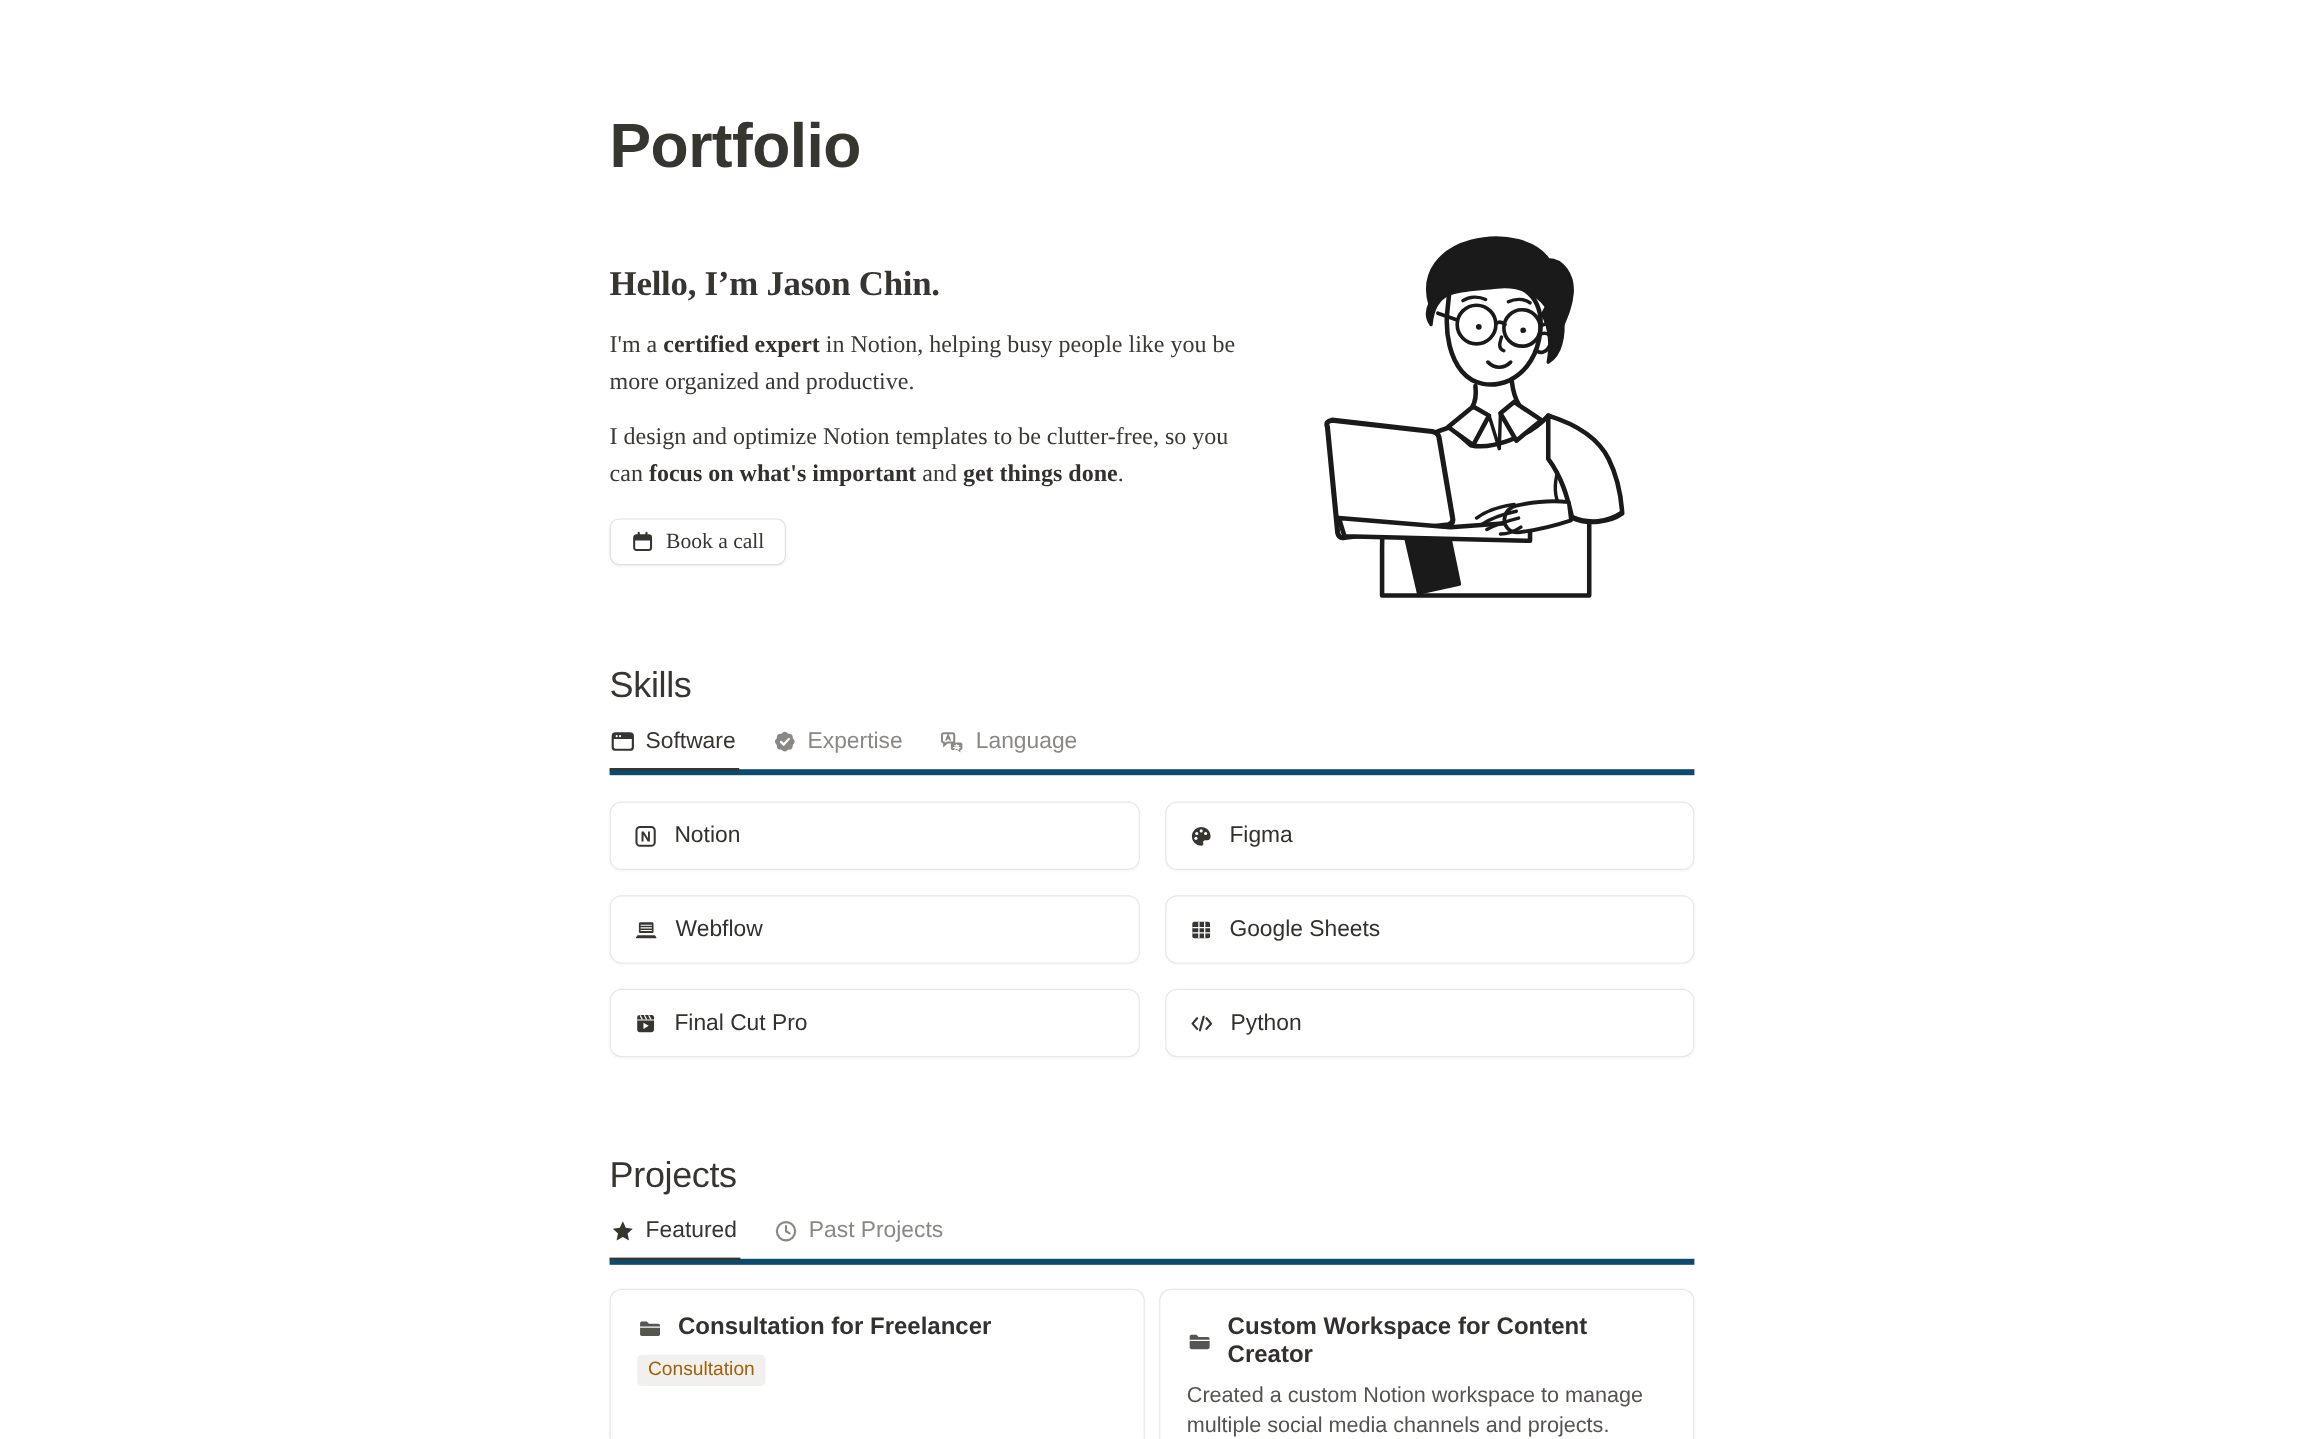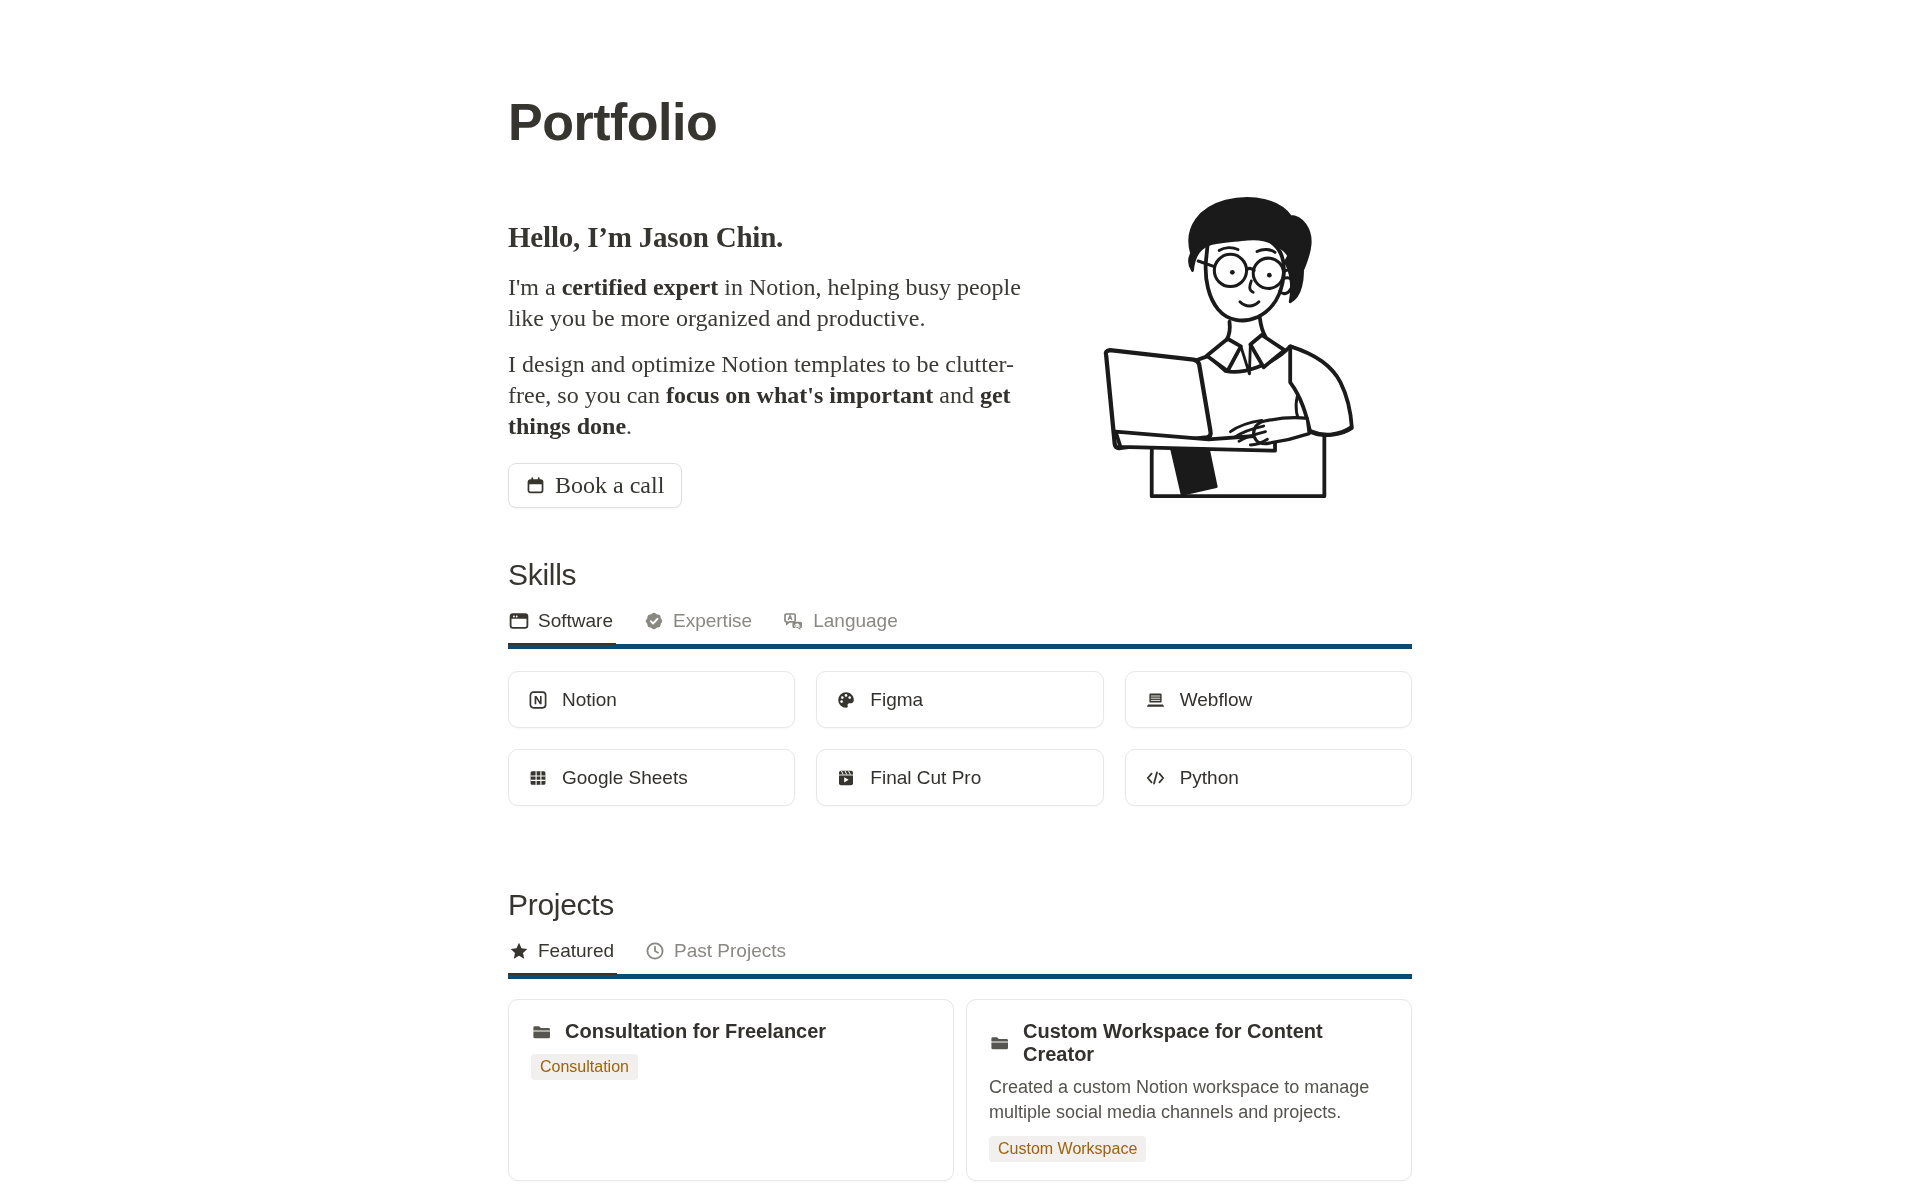--- a/index.html
+++ b/index.html
@@ -10,47 +10,47 @@
     color:#37352f;
   }
   .container { width:904px; margin:0 auto; }
 
   .page-title { font-size:52px; line-height:1.1; font-weight:700; padding-top:94px; letter-spacing:-0.5px; }
 
   
   .hero { display:flex; justify-content:space-between; align-items:flex-start; margin-top:70px; }
   .hero-left { width:522px;font-family:Liberation Serif, serif; }
   .hero-heading { font-size:29px; font-weight:700; margin-bottom:18px; letter-spacing:-0.2px; }
-  .hero-left p { font-size:24px; line-height:31px; margin-bottom:15px; color:#3b3935; }
+  .hero-left p { font-size:20px; line-height:31px; margin-bottom:15px; color:#3b3935; }
   .hero-left strong { font-weight:700; color:#33312d; }
   .cta-btn {
     display:inline-flex; align-items:center; gap:10px;
     margin-top:6px; padding:8px 17px;
     background:#fff; border:1px solid #e1e0dd; border-radius:8px;
-    font-family:inherit; font-size:24px; color:#37352f; cursor:pointer;
+    font-family:inherit; font-size:18px; color:#37352f; cursor:pointer;
     box-shadow:0 1px 2px rgba(15,15,15,0.04);
   }
   .illustration-wrap { width:285px; margin:-34px 40px 0 0; }
 
   
   .section { }
   .skills-section { margin-top:50px; }
   .projects-section { margin-top:82px; }
   .section-heading { font-size:30px; font-weight:400; letter-spacing:-0.3px; }
 
   .tabs { display:flex; gap:27px; margin-top:14px; border-bottom:5px solid #0c4a6e; }
   .tab {
     display:flex; align-items:center; gap:9px;
     font-size:19px; color:#8a8883; padding:4px 3px 11px 1px;
     border-bottom:2.5px solid transparent; margin-bottom:-1px; cursor:pointer;
   }
   .tab.active { color:#37352f; font-weight:500; border-bottom-color:#37352f; }
   .tab .icon { flex:none; }
 
-  .skill-grid { display:grid; grid-template-columns:repeat(3,1fr); gap:21px; margin-top:22px; }
+  .skill-grid { display:grid; grid-template-columns:repeat(2,1fr); gap:21px; margin-top:22px; }
   .skill-card {
     height:57px; display:flex; align-items:center; gap:14px; padding:0 19px;
     background:#fff; border:1px solid #e8e7e5; border-radius:10px;
     font-size:19px; color:#33312d; cursor:pointer;
     box-shadow:0 1px 2px rgba(15,15,15,0.03);
   }
 
   .project-grid { display:grid; grid-template-columns:1fr 1fr; gap:12px; margin-top:20px; }
   .project-card {
     background:#fff; border:1px solid #e8e7e5; border-radius:10px;

